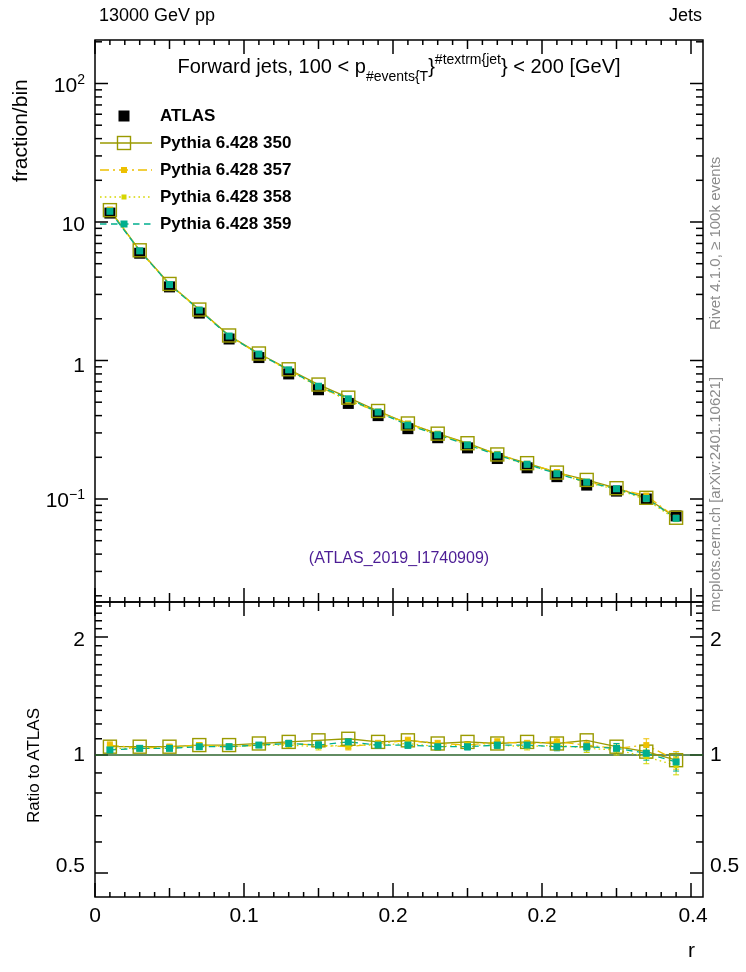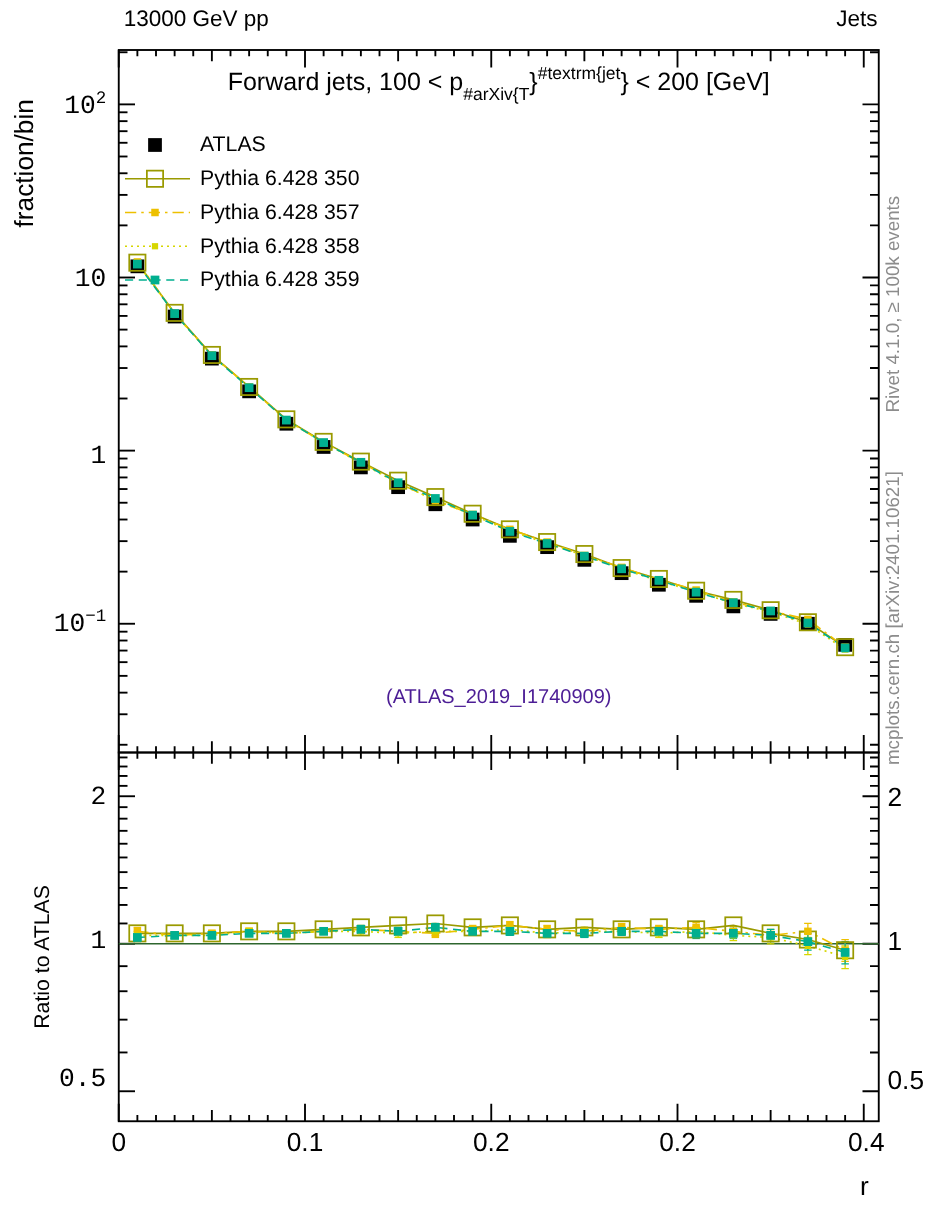--- a/index.html
+++ b/index.html
@@ -7,33 +7,33 @@
         font-family:"Liberation Sans","DejaVu Sans",sans-serif;color:#000;}
   #plot{position:absolute;left:0;top:0;}
   .abs{position:absolute;white-space:nowrap;}
   .hdr{font-size:18px;top:5px;}
   #hdr-left{left:99px;}
   #hdr-right{right:44px;}
   #plot-title{left:95px;top:55px;width:608px;text-align:center;font-size:20px;}
   #plot-title .scr{font-size:14px;}
   #plot-title .sub{position:relative;top:8px;}
   #plot-title .sup{position:relative;top:-9px;}
-  .ylab{right:661px;font-size:21px;text-align:left;font-family:Liberation Mono, monospace;}
+  .ylab{right:661px;font-size:21px;text-align:left;}
   .ylab sup{font-size:14px;}
   .rlab{left:710px;font-size:21px;}
   .xlab{width:60px;text-align:center;top:903px;font-size:21px;}
   #xtitle{left:688px;top:938px;font-size:21px;}
   .vtext{transform:rotate(-90deg);transform-origin:0 0;}
   #ylabel-main{left:8px;top:182px;font-size:21px;}
   #ylabel-ratio{left:24px;top:823px;font-size:17px;}
   #rivet-note{left:706px;top:330px;font-size:15px;color:#8c8c8c;}
   #mcplots-note{left:706px;top:612px;font-size:15px;color:#8c8c8c;}
   #watermark{left:95px;top:549px;width:608px;text-align:center;font-size:16px;color:#4c1d95;}
   #legend{left:100px;top:102px;}
-  .legend-row{display:flex;align-items:center;height:27px;}
+  .legend-row{display:flex;align-items:center;height:27px;font-weight:bold;}
   .legend-row svg{width:55px;height:16px;flex:0 0 55px;}
   .legend-label{font-size:17px;margin-left:5px;}
 </style>
 </head>
 <body>
 
 <div id="page">
 
   <svg id="plot" width="746" height="972" xmlns="http://www.w3.org/2000/svg">
       <rect x="95" y="40" width="608" height="562" fill="none" stroke="#000" stroke-width="1.5"></rect>
@@ -642,21 +642,21 @@
       <rect x="613" y="744.8229309948781" width="7" height="7" fill="#00af8f" stroke="none"></rect>
       <rect x="642.8" y="494.901489731104" width="7" height="7" fill="#00af8f" stroke="none"></rect>
       <rect x="642.8" y="749.8060214772041" width="7" height="7" fill="#00af8f" stroke="none"></rect>
       <rect x="672.5999999999999" y="514.8597814233772" width="7" height="7" fill="#00af8f" stroke="none"></rect>
       <rect x="672.5999999999999" y="758.4496766484892" width="7" height="7" fill="#00af8f" stroke="none"></rect>
     </svg>
 
   <div class="abs hdr" id="hdr-left">13000 GeV pp</div>
   <div class="abs hdr" id="hdr-right">Jets</div>
 
-  <div class="abs" id="plot-title"><span>Forward jets, 100 &lt; p</span><span class="scr sub">#arXiv{T</span><span>}</span><span class="scr sup">#textrm{jet</span><span>}</span><span> &lt; 200 [GeV]</span></div>
+  <div class="abs" id="plot-title"><span>Forward jets, 100 &lt; p</span><span class="scr sub">#events{T</span><span>}</span><span class="scr sup">#textrm{jet</span><span>}</span><span> &lt; 200 [GeV]</span></div>
 
   <div class="abs vtext" id="ylabel-main">fraction/bin</div>
   <div class="abs vtext" id="ylabel-ratio">Ratio to ATLAS</div>
 
   <div class="abs ylab" style="top:71px"><span>10</span><sup>2</sup></div>
   <div class="abs ylab" style="top:210px"><span>10</span><sup></sup></div>
   <div class="abs ylab" style="top:351px"><span>1</span><sup></sup></div>
   <div class="abs ylab" style="top:486px"><span>10</span><sup>−1</sup></div>
 
   <div class="abs ylab" style="top:627px">2</div>

